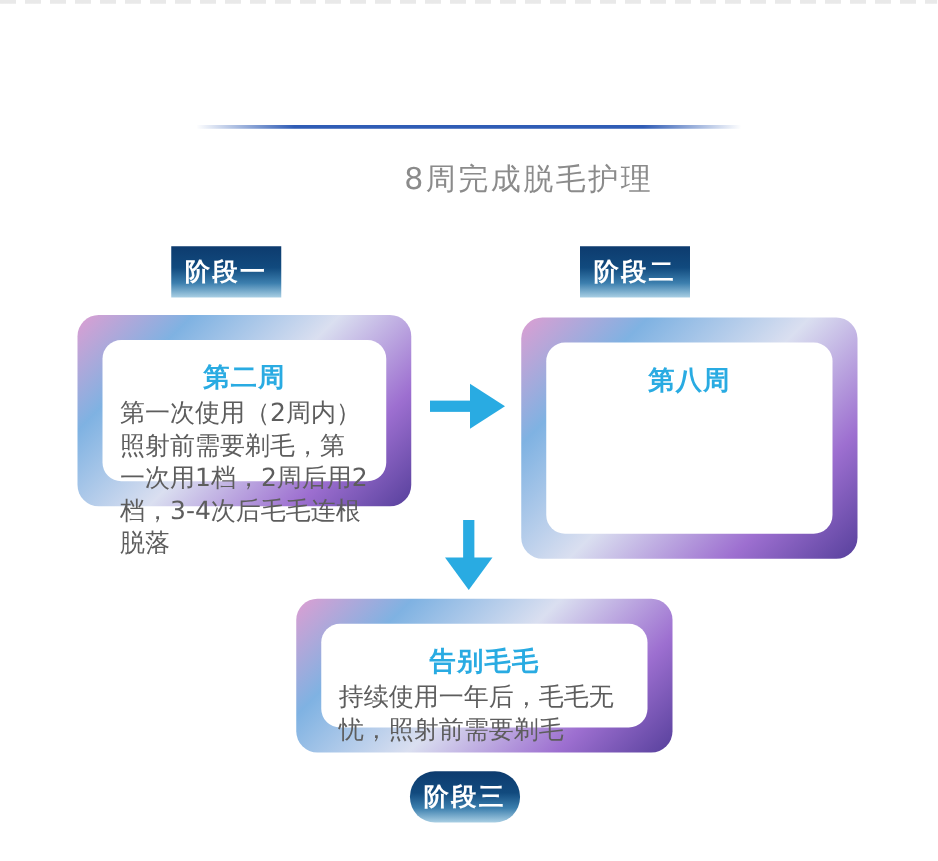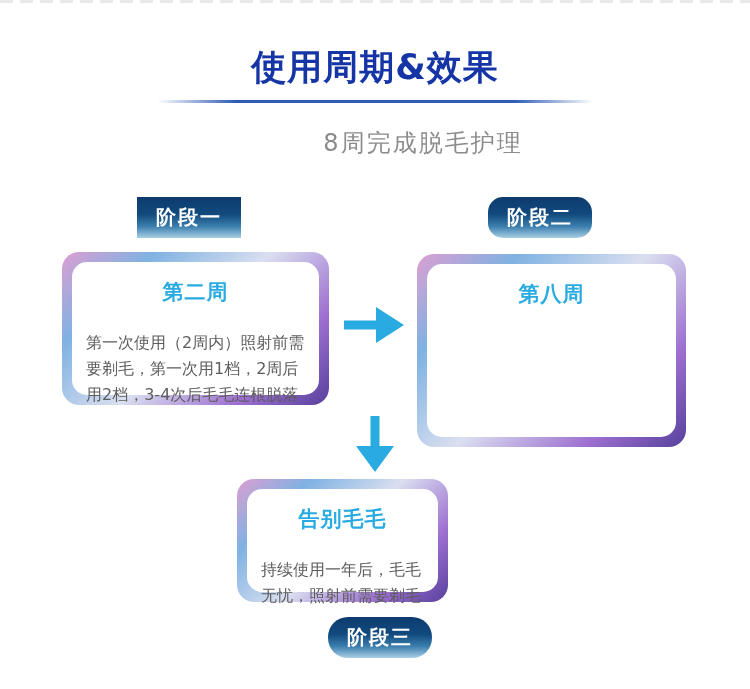--- a/index.html
+++ b/index.html
@@ -27,61 +27,60 @@
     transform: translateX(-50%);
     width: 436px; height: 3px;
     background: linear-gradient(90deg, rgba(47,92,181,0) 0%, var(--divider-blue) 18%, var(--divider-blue) 82%, rgba(47,92,181,0) 100%);
   }
   .subtitle {
     position: absolute; top: 127px; left: 0; width: 100%;
     text-align: center; font-size: 24px;
     color: var(--subtitle-gray); letter-spacing: 2px; margin-left: 48px;
   }
   .badge {
-    position: absolute; width: 104px; height: 41px;
+    position: absolute; width: 88px; height: 41px;
     display: flex; align-items: center; justify-content: center;
     color: #ffffff; font-size: 20px; font-weight: bold; letter-spacing: 2px;
     background: linear-gradient(180deg, var(--badge-top) 0%, #114a7e 42%, #3c7fae 72%, var(--badge-bottom) 100%);
   }
   .badge-1 { left: 137px; top: 197px; }
-  .badge-2 { left: 488px; top: 197px; border-radius: 15px; }
+  .badge-2 { left: 464px; top: 197px; }
   .badge-3 { left: 328px; top: 617px; border-radius: 20px; }
   .card {
-    position: absolute; padding: 10px; border-radius: 17px;
+    position: absolute; padding: 20px; border-radius: 17px;
     background: linear-gradient(135deg, var(--border-pink) 0%, var(--border-blue) 22%, #dadff0 50%, var(--border-purple) 78%, #57409c 100%);
     box-sizing: border-box;
   }
   .card-inner {
     width: 100%; height: 100%;
     background: #ffffff; border-radius: 15px;
     box-sizing: border-box; padding: 16px 14px 0 14px;
   }
   .card-1 { left: 62px;  top: 252px; width: 267px; height: 153px; }
   .card-2 { left: 417px; top: 254px; width: 269px; height: 193px; }
-  .card-3 { left: 237px; top: 479px; width: 211px; height: 123px; }
+  .card-3 { left: 237px; top: 479px; width: 301px; height: 123px; }
   .card-title {
     text-align: center; font-size: 21px; font-weight: bold;
     color: var(--accent-cyan); letter-spacing: 1px;
   }
   .card-body {
-    margin-top: 24px; font-size: 16px; line-height: 26px;
+    margin-top: 1px; font-size: 20px; line-height: 26px;
     color: var(--body-gray);
   }
   .arrow { position: absolute; color: var(--accent-cyan); }
   .arrow-right { left: 344px; top: 301px; width: 60px; height: 48px; }
   .arrow-down  { left: 351px; top: 416px; width: 48px; height: 57px; }
 </style>
 </head>
 <body>
 
 <div class="page">
 
   <div class="top-dashed"></div>
 
-  <h1 class="title">使用周期&amp;效果</h1>
   <div class="title-underline"></div>
   <div class="subtitle">8周完成脱毛护理</div>
 
   <div class="badge badge-1">阶段一</div>
   <div class="badge badge-2">阶段二</div>
 
   <div class="card card-1">
     <div class="card-inner">
       <div class="card-title">第二周</div>
       <div class="card-body">第一次使用（2周内）照射前需要剃毛，第一次用1档，2周后用2档，3-4次后毛毛连根脱落</div>

